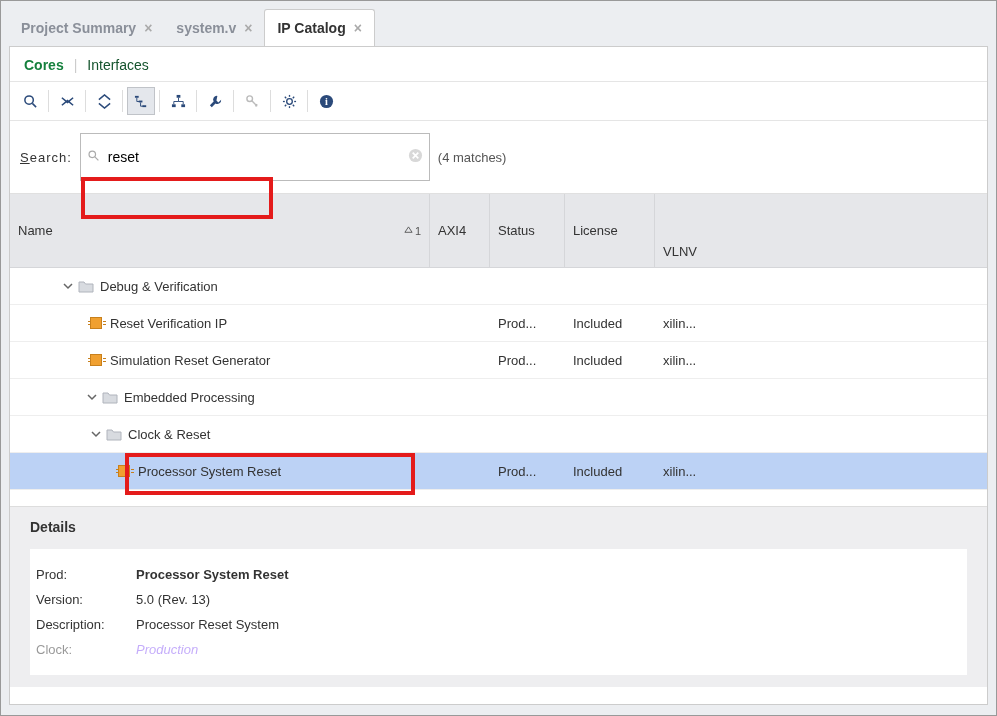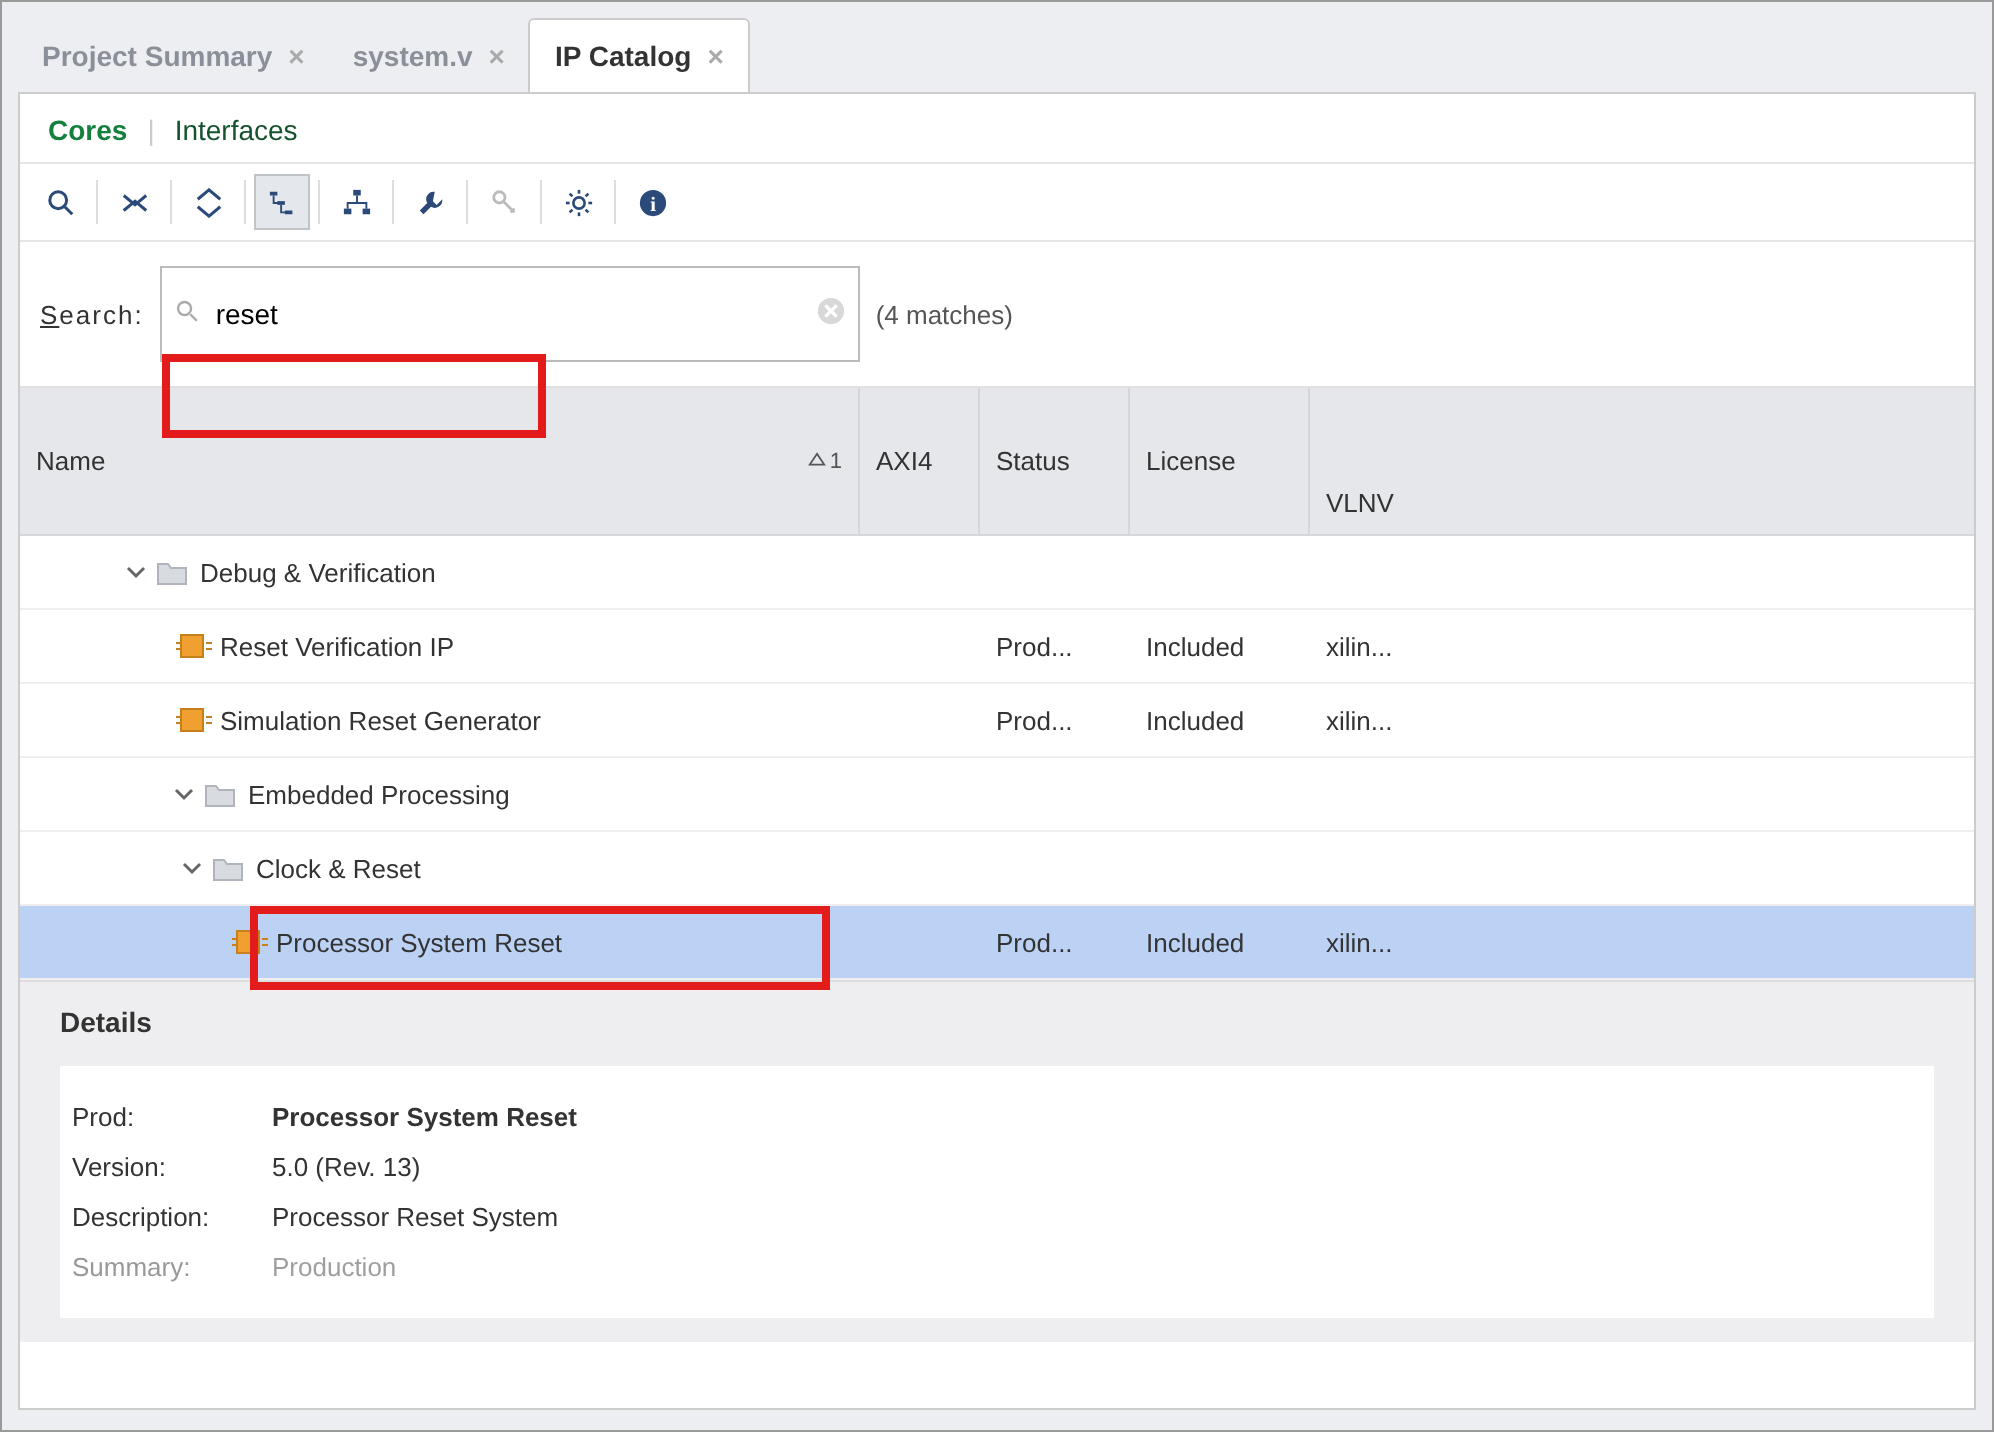--- a/index.html
+++ b/index.html
@@ -238,38 +238,38 @@
     position:absolute;
     left:-3px; top:3px;
     width:3px; height:1px;
     background:#c8801c;
     box-shadow: 0 3px 0 #c8801c, 15px 0 0 #c8801c, 15px 3px 0 #c8801c;
   }
   .details {
     background: #eeeef0;
     padding: 12px 20px;
     border-top: 1px solid #ddd;
-    margin-top: 0;
+    margin-top: 16px;
   }
   .details h4 {
     margin: 0 0 14px 0;
     font-size: 14px;
     font-weight: bold;
   }
   .drow {
     display: flex;
     margin: 10px 0;
   }
   .dlabel {
     width: 100px;
   }
   .dval {
   }
   .dval.bold { font-weight: bold; }
-  .dval.link { color: #404040; }
+  .dval.link { color: #8b5cf6; font-style: italic; }
 </style>
 </head>
 <body>
 
 <div class="outer">
 
   <div class="tab-bar">
     <div class="tab">
       <span>Project Summary</span>
       <span class="close">×</span>
@@ -503,21 +503,21 @@
         </div>
         <div class="drow">
           <span class="dlabel">Version:</span>
           <span class="dval">5.0 (Rev. 13)</span>
         </div>
         <div class="drow">
           <span class="dlabel">Description:</span>
           <span class="dval">Processor Reset System</span>
         </div>
         <div class="drow" style="opacity:0.5;">
-          <span class="dlabel">Summary:</span>
+          <span class="dlabel">Clock:</span>
           <span class="dval link">Production</span>
         </div>
       </div>
     </div>
 
   </div>
 
   <div class="red-highlight-1"></div>
   <div class="red-highlight-2"></div>
 </div>

